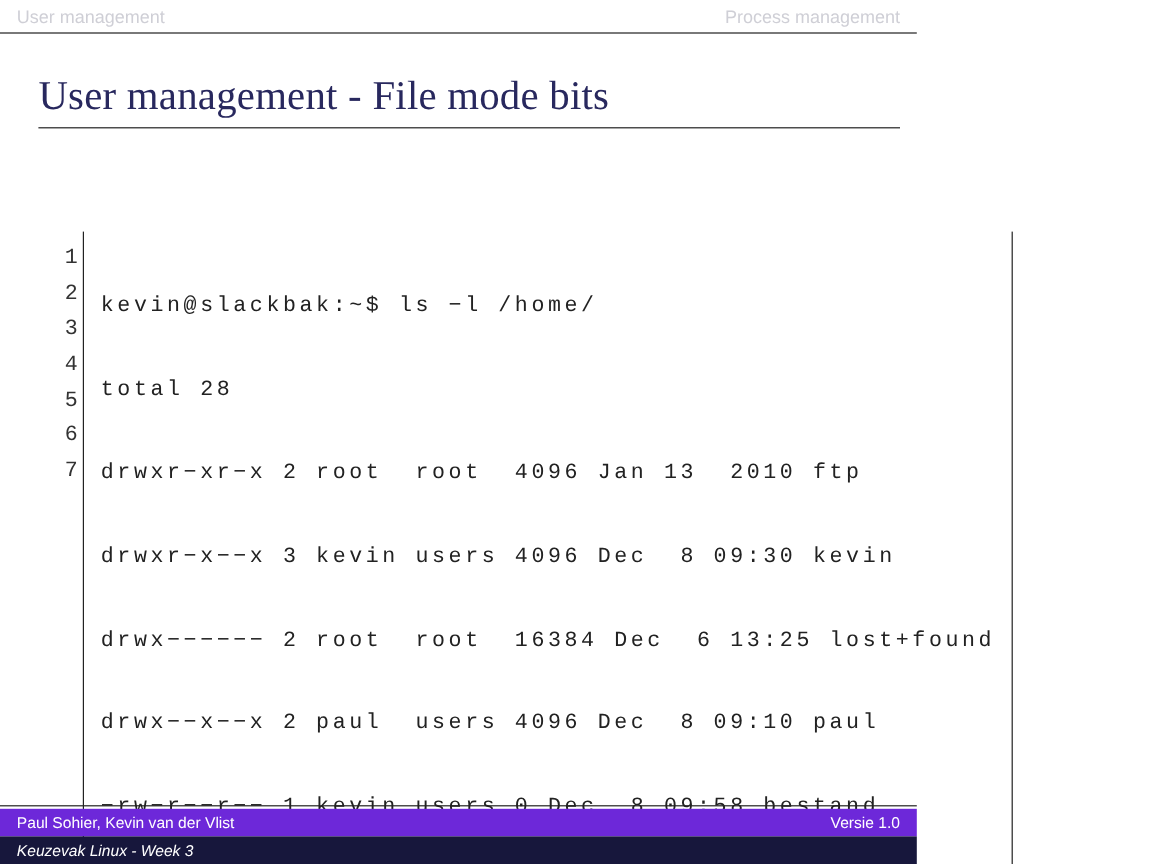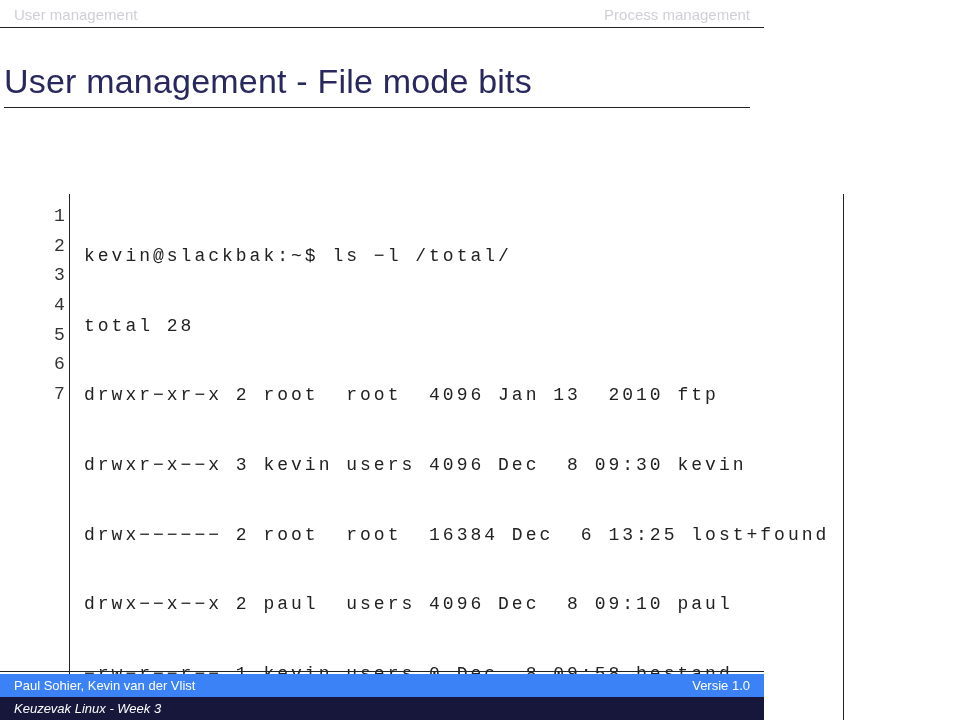--- a/index.html
+++ b/index.html
@@ -2,32 +2,32 @@
 <html><head>
 <meta charset="utf-8">
 <style>
   * { margin: 0; padding: 0; box-sizing: border-box; }
   html, body { width: 960px; height: 720px; font-family: "Helvetica Neue", Helvetica, Arial, sans-serif; background: #fff; overflow: hidden; }
   .slide { width: 764px; height: 720px; position: relative; display: flex; flex-direction: column; }
   .header { display: flex; justify-content: space-between; align-items: flex-start; padding: 6px 14px 0 14px; font-size: 15px; }
   .header-left { color: #cfcfd6; }
   .header-right { color: #cfcfd6; margin-left: 42px; }
   .header-rule { border: none; border-top: 1px solid #222; margin: 4px 0 0 0; }
-  .title-block { padding: 34px 14px 0 4px; }
+  .title-block { padding: 34px 14px 0 32px; font-family: Liberation Serif, serif; }
   .title { color: #28285e; font-size: 34px; font-weight: 400; letter-spacing: 0.2px; }
   .title-rule { border: none; border-top: 1px solid #222; margin: 6px 0 0 0; }
   .body { flex: 1 1 auto; padding: 86px 48px 0 48px; }
   .listing { display: flex; align-items: stretch; }
   .ln-col { border-right: 1px solid #222; padding: 8px 8px 8px 6px; text-align: right; font-family: "Courier New", monospace; font-size: 18px; color: #333; min-width: 22px; }
   .ln-col div { line-height: 1.65; }
   .code-col { padding: 8px 14px 8px 14px; font-family: "Courier New", monospace; font-size: 18px; color: #222; white-space: pre; border-right: 1px solid #222; flex: 1; }
   .code-col div { line-height: 1.65; letter-spacing: 3px; }
   .footer { position: absolute; left: 0; right: 0; bottom: 0; }
   .footer-rule { border: none; border-top: 1px solid #222; margin: 0 0 2px 0; }
-  .footer-row { display: flex; justify-content: space-between; align-items: center; background: #3b82f6; color: #fff; font-size: 13px; padding: 4px 14px; }
+  .footer-row { display: flex; justify-content: space-between; align-items: center; background: #6d28d9; color: #fff; font-size: 13px; padding: 4px 14px; }
   .footer-row2 { background: #17173c; color: #fff; font-size: 13px; padding: 4px 14px; font-style: italic; }
 </style>
 </head>
 <body>
 
 <div class="slide">
 
   <div>
     <div class="header">
       <div class="header-left">User management</div>
@@ -46,21 +46,21 @@
       <div class="ln-col">
         <div>1</div>
         <div>2</div>
         <div>3</div>
         <div>4</div>
         <div>5</div>
         <div>6</div>
         <div>7</div>
       </div>
       <div class="code-col">
-        <div>kevin@slackbak:~$ ls −l /total/</div>
+        <div>kevin@slackbak:~$ ls −l /home/</div>
         <div>total 28</div>
         <div>drwxr−xr−x 2 root  root  4096 Jan 13  2010 ftp</div>
         <div>drwxr−x−−x 3 kevin users 4096 Dec  8 09:30 kevin</div>
         <div>drwx−−−−−− 2 root  root  16384 Dec  6 13:25 lost+found</div>
         <div>drwx−−x−−x 2 paul  users 4096 Dec  8 09:10 paul</div>
         <div>−rw−r−−r−− 1 kevin users 0 Dec  8 09:58 bestand</div>
       </div>
     </div>
 
   </div>

